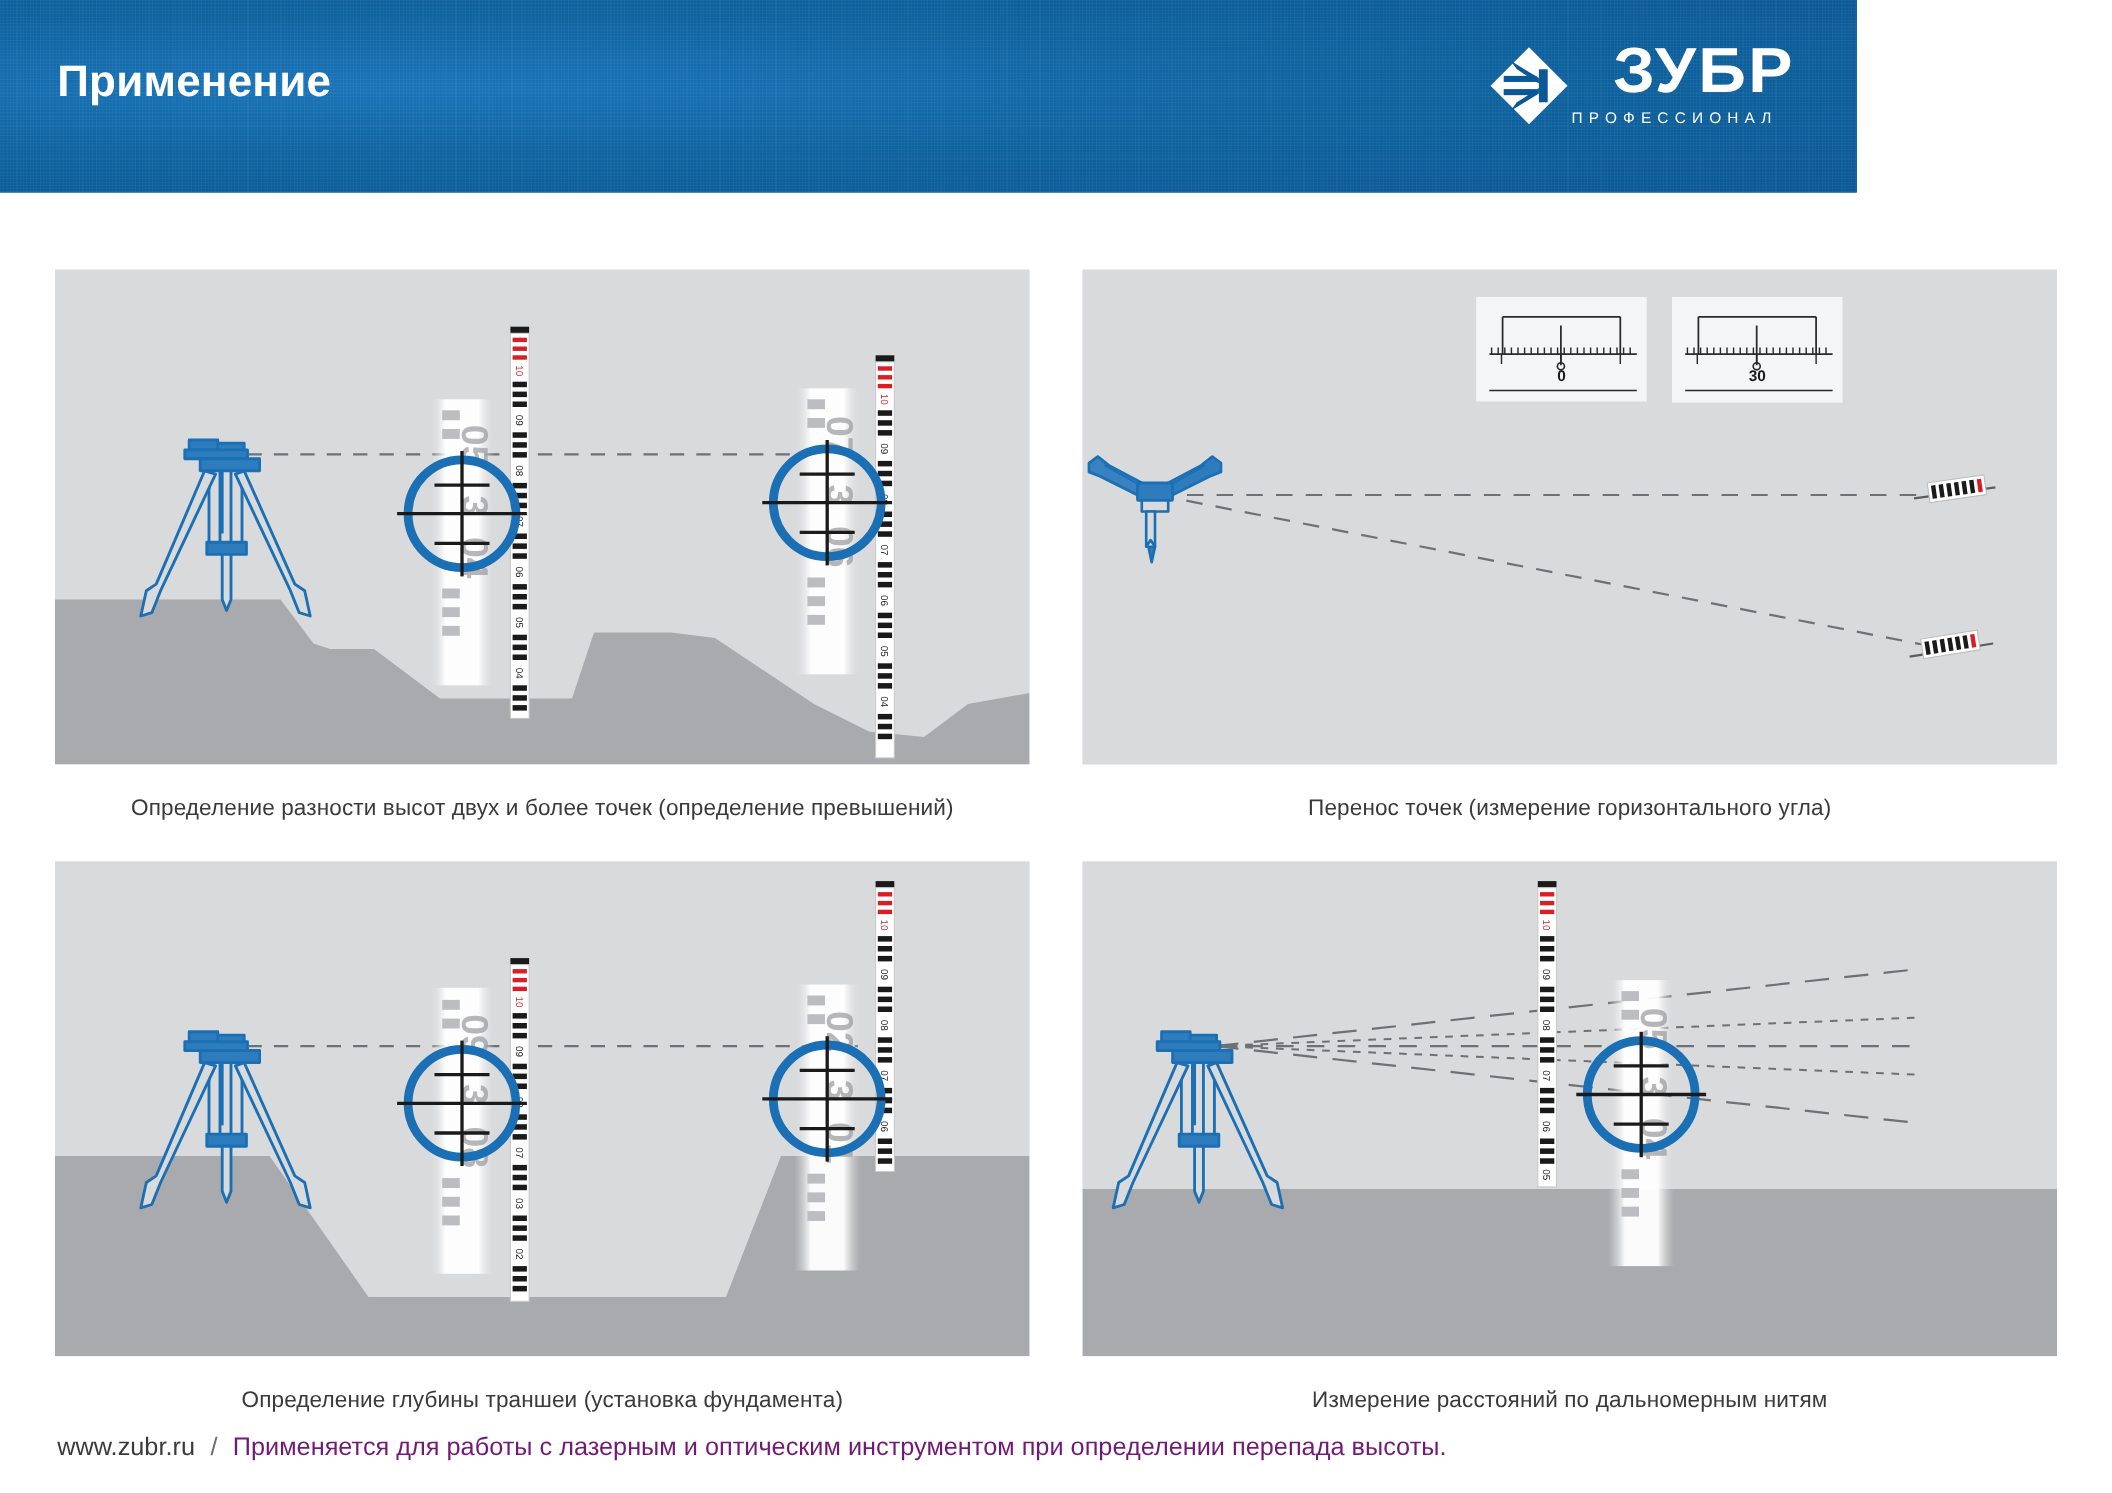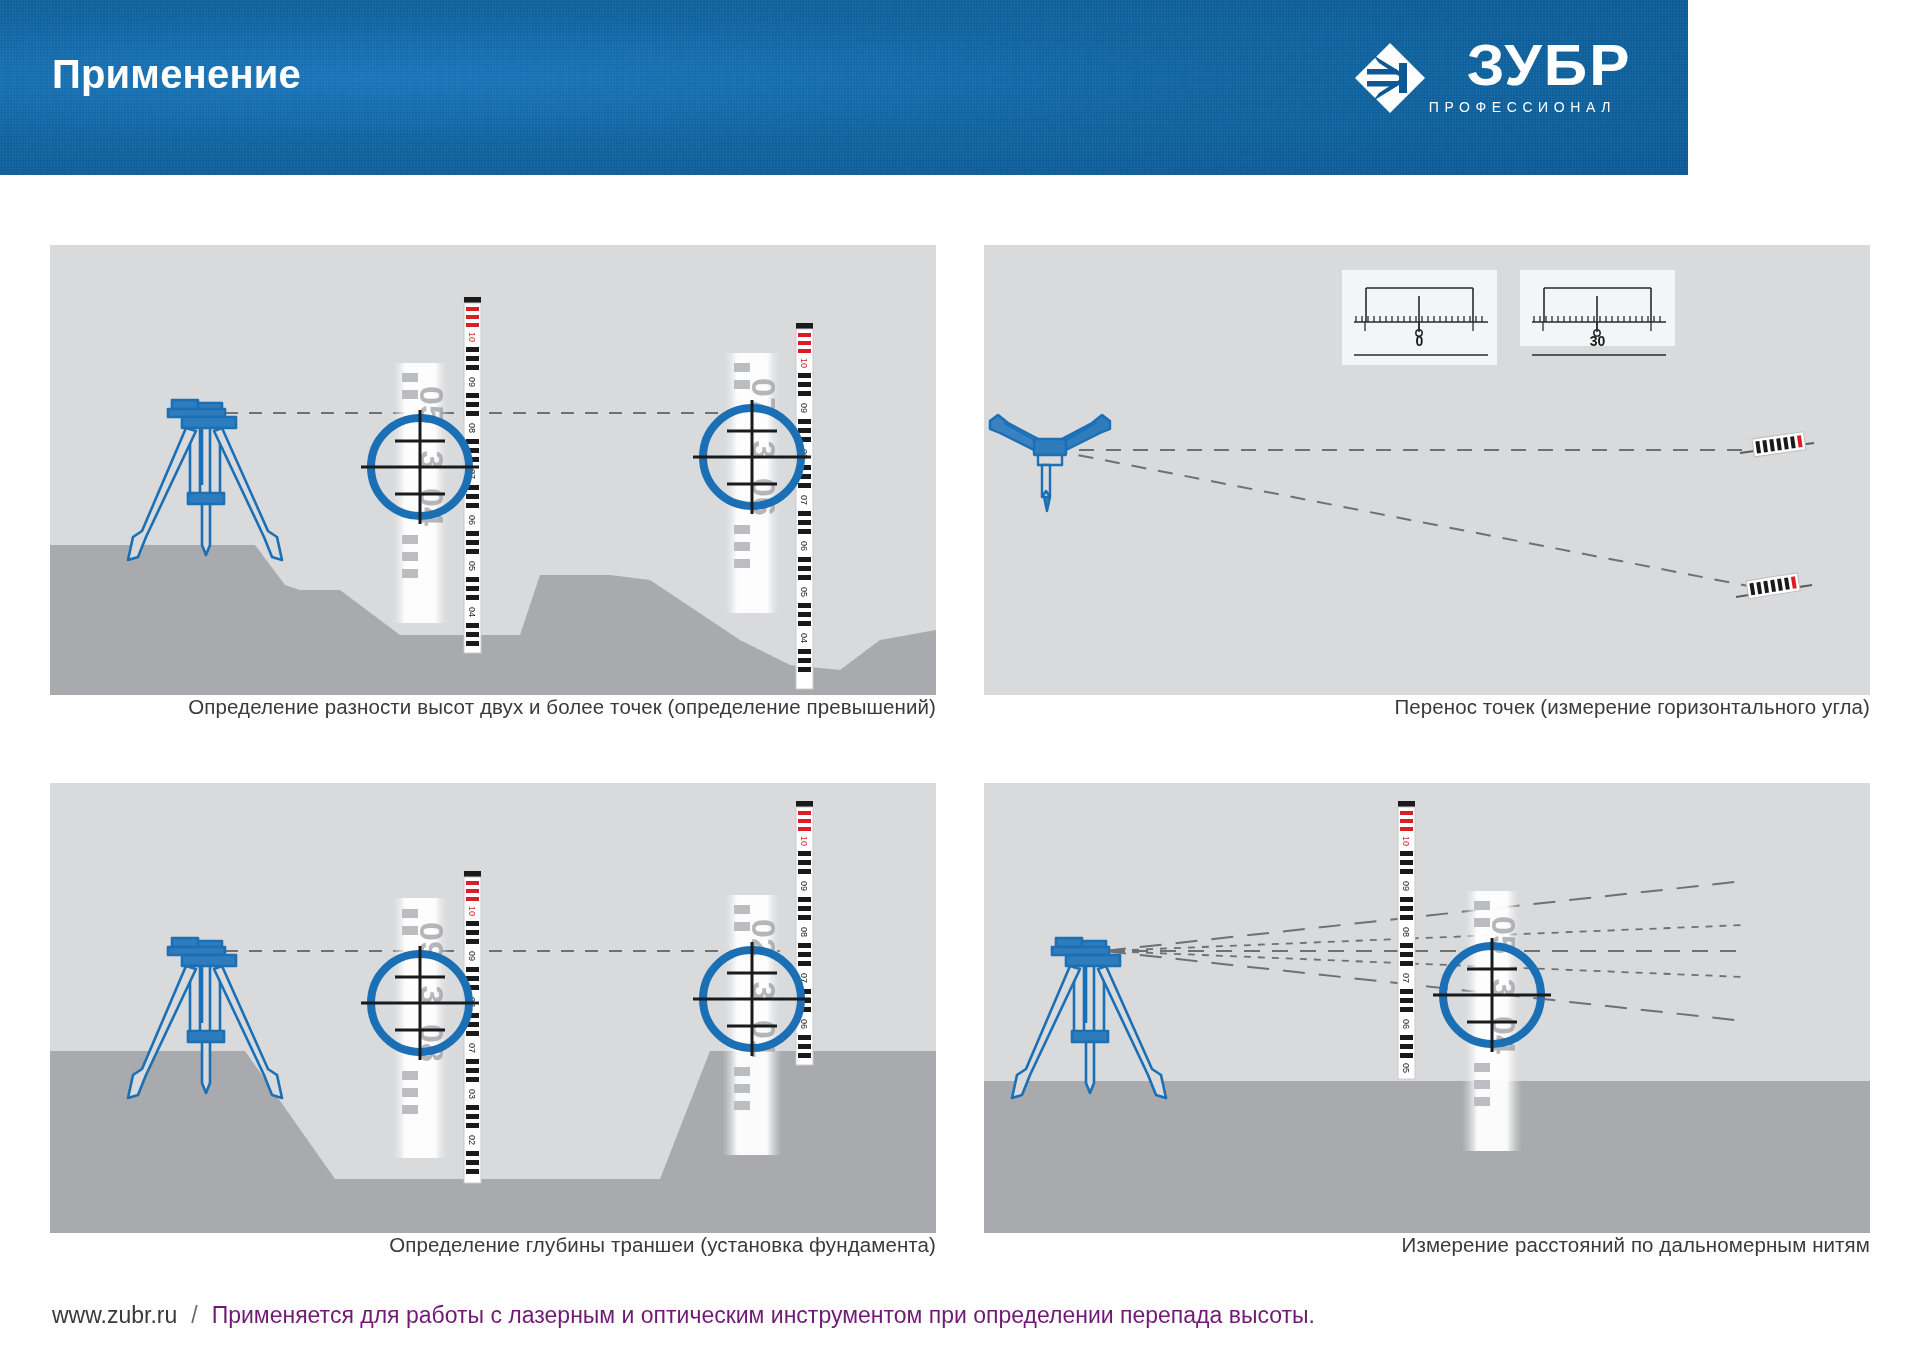--- a/index.html
+++ b/index.html
@@ -61,22 +61,22 @@
   .cell.c3 { left:50px;  top:608px; }
   .cell.c4 { left:984px; top:608px; }
 
   .panel {
     width:886px; height:450px;
     background:#d9dadc;
     position:relative; overflow:hidden;
   }
   .panel svg { position:absolute; left:0; top:0; display:block; }
   .caption {
-    width:886px; text-align:right;
-    font-size:20.5px; color:#3a3a3a; 
+    width:886px; text-align:center;
+    font-size:20.5px; color:#3a3a3a; margin-top:28px;
     font-family:"Liberation Sans", sans-serif;
     letter-spacing:.1px; white-space:nowrap;
   }
 
   
   .footer {
     position:absolute; left:52px; bottom:28px;
     font-size:23px; color:#3a3a3a; display:flex; gap:0; align-items:baseline;
   }
   .footer .site { color:#3a3a3a; }
@@ -364,21 +364,21 @@
               <line x1="77" y1="52" x2="77" y2="61"></line>
             <line x1="131" y1="52" x2="131" y2="61"></line>
           </g>
           <circle cx="77" cy="63" r="3.2" fill="none" stroke="#2a2a2a" stroke-width="1.5"></circle>
           <line x1="12" y1="85" x2="146" y2="85" stroke="#2a2a2a" stroke-width="1.5"></line>
         </svg>
         <div style="position:absolute; left:0; top:63px; width:155px; text-align:center;
                     font-size:14px; font-weight:bold; color:#1a1a1a;">0</div>
       </div>
 
-      <div style="position:absolute; left:536px; top:25px; width:155px; height:76px; background:#f4f5f6;">
+      <div style="position:absolute; left:536px; top:25px; width:155px; height:96px; background:#f4f5f6;">
         <svg width="155" height="95" viewBox="0 0 155 95">
           <path d="M24,18 L131,18" stroke="#2a2a2a" stroke-width="1.6" fill="none"></path>
           <path d="M24,18 L24,52" stroke="#2a2a2a" stroke-width="1.6"></path>
           <path d="M131,18 L131,52" stroke="#2a2a2a" stroke-width="1.6"></path>
           <line x1="77" y1="26" x2="77" y2="62" stroke="#2a2a2a" stroke-width="1.6"></line>
           <line x1="12" y1="52" x2="146" y2="52" stroke="#2a2a2a" stroke-width="1.6"></line>
           <g stroke="#2a2a2a" stroke-width="1.3">
             <line x1="14" y1="46" x2="14" y2="52"></line>
               <line x1="20" y1="46" x2="20" y2="52"></line>
             <line x1="26" y1="46" x2="26" y2="52"></line>

